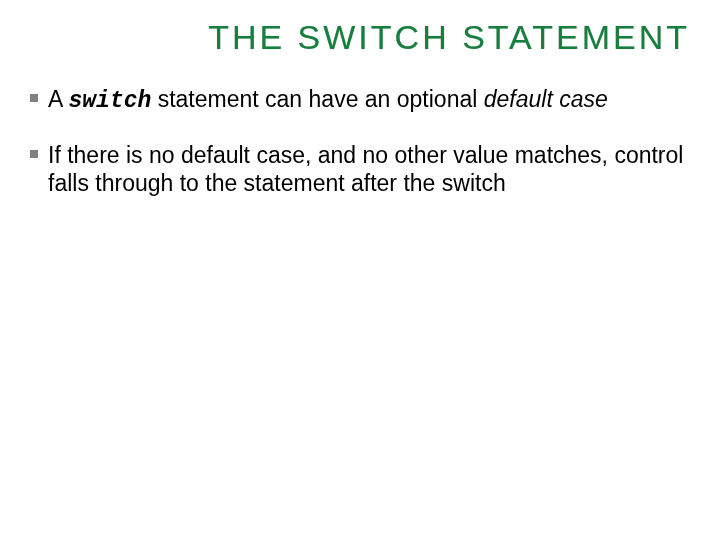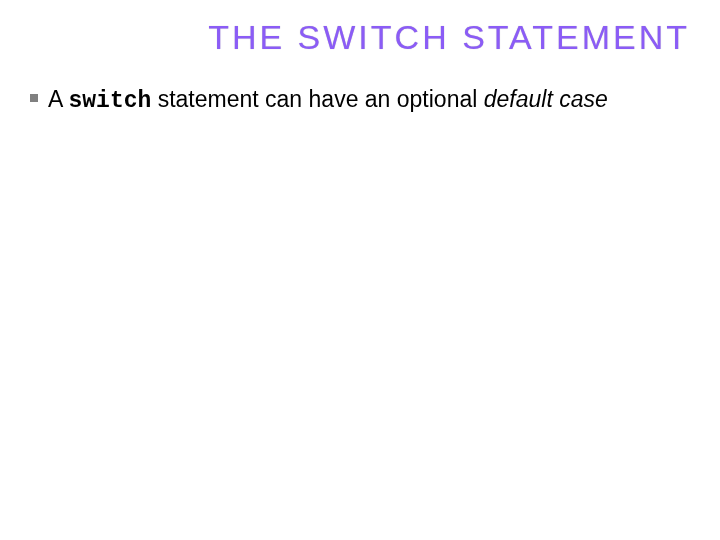--- a/index.html
+++ b/index.html
@@ -16,21 +16,21 @@
     box-sizing:border-box;
     width:720px;
     height:540px;
     padding:18px 30px 20px 30px;
   }
   .title{
     text-align:right;
     font-size:34px;
     letter-spacing:3px;
     font-weight:400;
-    color:#8b5cf6;
+    color:#15803d;
     margin:0 0 28px 0;
     font-family:"Trebuchet MS",Arial,sans-serif;
     text-shadow:0 0 1px rgba(0,0,0,0.25);
   }
   ul.body{
     list-style:none;
     padding:0;
     margin:0;
   }
   ul.body>li{
@@ -45,36 +45,40 @@
     position:absolute;
     left:0;
     top:9px;
     width:8px;
     height:8px;
     background:#808080;
   }
   .mono{
     font-family:"Courier New",Courier,monospace;
     font-weight:bold;
+    font-style:italic;
   }
   .ital{
     font-style:italic;
   }
 </style>
 </head>
 <body>
 
 <div class="slide">
 
   <h1 class="title">THE SWITCH STATEMENT</h1>
 
   <ul class="body">
 
     <li>
       <span>A </span><span class="mono">switch</span><span> statement can have an optional </span><span class="ital">default case</span>
     </li>
 
 
 
+    <li>
+      <span>If there is no default case, and no other value matches, control falls through to the statement after the switch</span>
+    </li>
 
   </ul>
 
 </div>
 
 </body></html>

